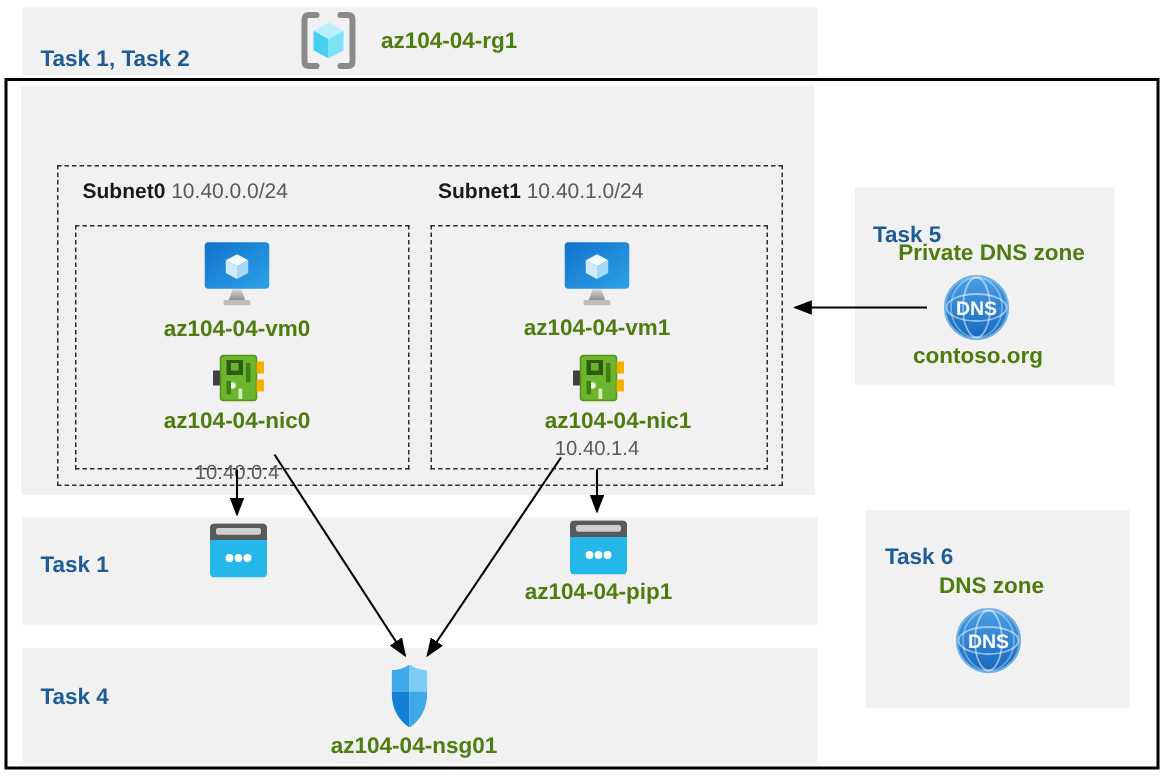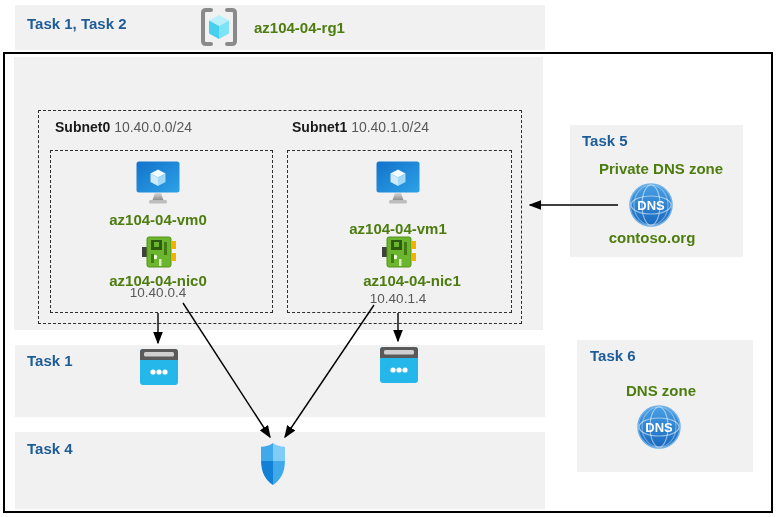--- a/index.html
+++ b/index.html
@@ -1,21 +1,21 @@
 <!DOCTYPE html>
 <html><head>
 <meta charset="utf-8">
 <style>
   html,body{margin:0;padding:0;background:#fff;}
   #stage{
     position:relative;width:776px;height:517px;background:#fff;overflow:hidden;
     font-family:"Liberation Sans",sans-serif;color:#1a1a1a;
   }
   .band{position:absolute;background:#f1f1f1;}
-  .task-label{position:absolute;font-size:15px;font-weight:700;color:#1e5c97;white-space:nowrap;}
+  .task-label{position:absolute;font-size:15px;font-weight:700;color:#1e5c97;white-space:nowrap;margin-top:16px;}
   .res-name{position:absolute;font-size:15px;font-weight:700;color:#4d7c0f;white-space:nowrap;}
   .centered{transform:translateX(-50%);text-align:center;}
   .muted{color:#595959;font-weight:400;}
   .ip{position:absolute;font-size:13.5px;color:#595959;white-space:nowrap;}
   .dashed-box{position:absolute;border:1.5px dashed #2e2e2e;}
   .outer-frame{position:absolute;left:3px;top:52px;width:766px;height:457px;border:2px solid #000;background:transparent;}
   .subnet-label{position:absolute;font-size:14px;font-weight:700;white-space:nowrap;}
   .subnet-label .muted{font-size:14px;}
   .vnet-title{position:absolute;left:36px;top:64px;display:flex;align-items:center;gap:10px;}
   .vnet-title .nm{font-size:15px;font-weight:700;}
@@ -103,38 +103,38 @@
       <rect x="12" y="6" width="5" height="5" fill="#6cb52e"></rect>
       <circle cx="13" cy="21" r="2.2" fill="#eef7e2"></circle>
       <rect x="22" y="6" width="3" height="13" fill="#417d12"></rect>
       <rect x="9" y="18" width="3" height="9" fill="#417d12"></rect>
       <rect x="17" y="23" width="2.5" height="7" fill="#d9ecc0"></rect>
       <rect x="29" y="5" width="5" height="8" fill="#f2b200"></rect>
       <rect x="29" y="17" width="5" height="8" fill="#f2b200"></rect>
     </svg>
   </span>
   <div class="res-name centered" style="left:158px;top:272px;">az104-04-nic0</div>
-  <div class="ip centered" style="left:158px;top:285px;text-align:right;">10.40.0.4</div>
+  <div class="ip centered" style="left:158px;top:307px;text-align:right;">10.40.0.4</div>
 
   <div class="subnet-label" style="left:292px;top:119px;">
     <span>Subnet1</span>
     <span class="muted">10.40.1.0/24</span>
   </div>
   <div class="dashed-box" style="left:287px;top:150px;width:223px;height:161px;"></div>
   <span class="icon" style="left:376px;top:161px;">
     <svg width="44" height="43" viewBox="0 0 44 43">
       <rect x="0.5" y="0.5" width="43" height="31" rx="2.5" fill="url(#vmgrad)"></rect>
       <polygon points="22,8.5 29.5,12.5 22,16.5 14.5,12.5" fill="#f2fbff"></polygon>
       <polygon points="14.5,12.5 22,16.5 22,25 14.5,21" fill="#cfeafa"></polygon>
       <polygon points="29.5,12.5 22,16.5 22,25 29.5,21" fill="#a3d9f5"></polygon>
       <polygon points="19,32 25,32 27.5,39 16.5,39" fill="url(#standgrad)"></polygon>
       <rect x="13" y="39" width="18" height="3.5" rx="1.5" fill="#bdbdbd"></rect>
     </svg>
   </span>
-  <div class="res-name centered" style="left:398px;top:220px;">az104-04-vm1</div>
+  <div class="res-name centered" style="left:398px;top:210px;">az104-04-vm1</div>
   <span class="icon" style="left:382px;top:236px;">
     <svg width="34" height="32" viewBox="0 0 34 32">
       <rect x="0" y="11" width="6" height="10" fill="#404040"></rect>
       <rect x="5" y="1" width="24" height="30" rx="2" fill="#6cb52e" stroke="#559417" stroke-width="1"></rect>
       <rect x="9" y="4" width="11" height="10" fill="#2f5b10"></rect>
       <rect x="12" y="6" width="5" height="5" fill="#6cb52e"></rect>
       <circle cx="13" cy="21" r="2.2" fill="#eef7e2"></circle>
       <rect x="22" y="6" width="3" height="13" fill="#417d12"></rect>
       <rect x="9" y="18" width="3" height="9" fill="#417d12"></rect>
       <rect x="17" y="23" width="2.5" height="7" fill="#d9ecc0"></rect>
@@ -160,33 +160,35 @@
   <span class="icon" style="left:380px;top:347px;">
     <svg width="38" height="36" viewBox="0 0 38 36">
       <rect x="0" y="0" width="38" height="36" rx="3" fill="#25b7ea"></rect>
       <path d="M3,0 h32 a3,3 0 0 1 3,3 v8 h-38 v-8 a3,3 0 0 1 3,-3 z" fill="#5a5a5a"></path>
       <rect x="4" y="3" width="30" height="4.5" rx="1.5" fill="#cfcfcf"></rect>
       <circle cx="13" cy="23" r="2.6" fill="#fff"></circle>
         <circle cx="19" cy="23" r="2.6" fill="#fff"></circle>
         <circle cx="25" cy="23" r="2.6" fill="#fff"></circle>
     </svg>
   </span>
+  <div class="res-name centered" style="left:399px;top:386px;">az104-04-pip1</div>
 
   <div class="band" style="left:15px;top:432px;width:530px;height:77px;"></div>
   <div class="task-label" style="left:27px;top:440px;">Task 4</div>
   <span class="icon" style="left:261px;top:443px;">
     <svg width="24" height="42" viewBox="0 0 24 42">
       <g clip-path="url(#nsgclip)">
         <rect x="0" y="0" width="12" height="18" fill="#3fa9ea"></rect>
         <rect x="12" y="0" width="12" height="18" fill="#7fcdf6"></rect>
         <rect x="0" y="18" width="12" height="24" fill="#1180d6"></rect>
         <rect x="12" y="18" width="12" height="24" fill="#3fa9ea"></rect>
       </g>
     </svg>
   </span>
+  <div class="res-name centered" style="left:276px;top:489px;">az104-04-nsg01</div>
 
   <div class="band" style="left:570px;top:125px;width:173px;height:132px;"></div>
   <div class="task-label" style="left:582px;top:132px;">Task 5</div>
   <div class="res-name centered" style="left:661px;top:160px;">Private DNS zone</div>
   <span class="icon" style="left:629px;top:183px;">
     <svg width="44" height="44" viewBox="0 0 44 44">
       <circle cx="22" cy="22" r="21" fill="url(#dnsgrad)" stroke="#6fb0e6" stroke-width="1.5"></circle>
       <ellipse cx="22" cy="22" rx="9" ry="20" fill="none" stroke="rgba(255,255,255,0.5)" stroke-width="1.2"></ellipse>
       <ellipse cx="22" cy="22" rx="17" ry="20" fill="none" stroke="rgba(255,255,255,0.35)" stroke-width="1.2"></ellipse>
       <ellipse cx="22" cy="22" rx="20" ry="9" fill="none" stroke="rgba(255,255,255,0.5)" stroke-width="1.2"></ellipse>

